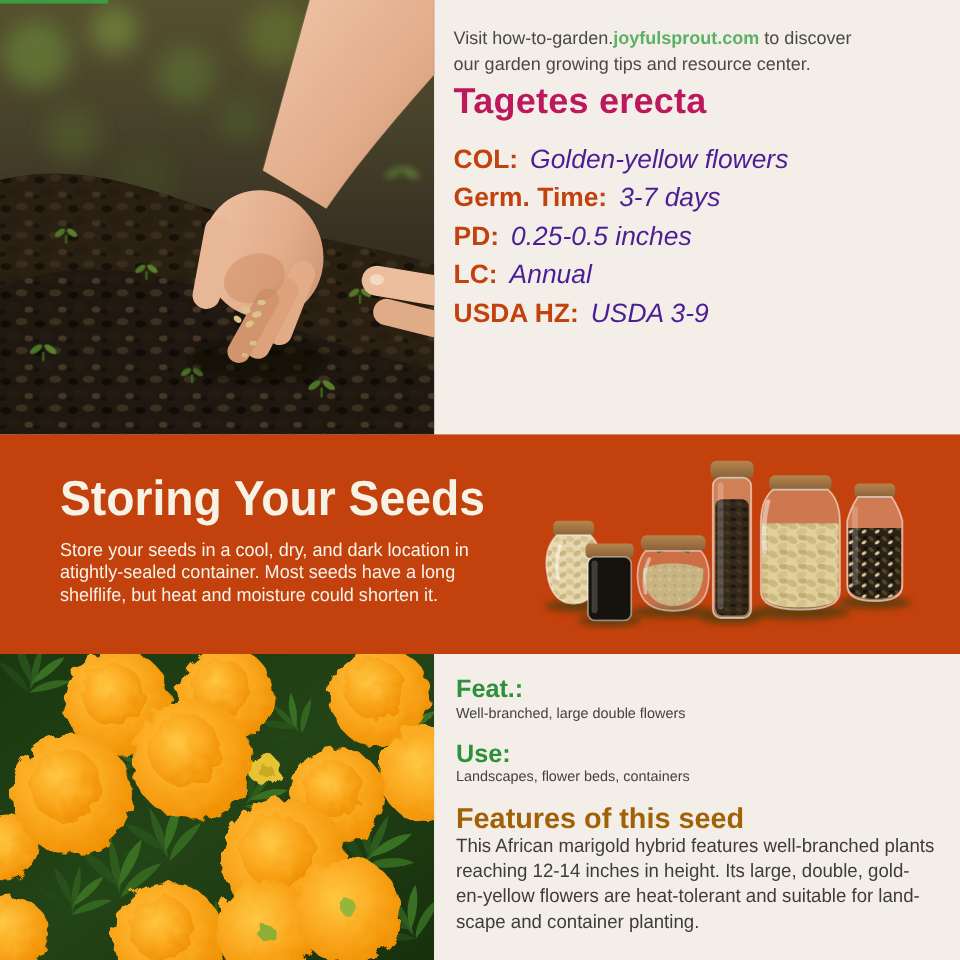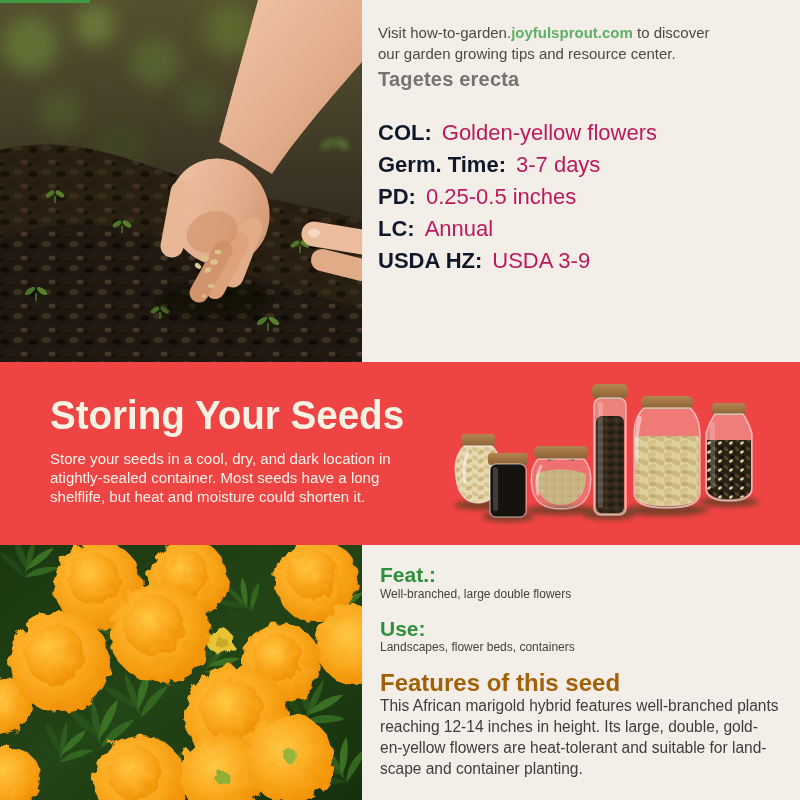--- a/index.html
+++ b/index.html
@@ -12,28 +12,28 @@
   .abs{position:absolute;}
 
   
   .photo-top{left:0;top:0;width:362px;height:362px;overflow:hidden;}
   .green-sliver{left:0;top:0;width:90px;height:3px;background:#3e9b41;z-index:6;}
 
   
   .panel-top{left:362px;top:0;width:398px;height:362px;background:#f3efe8;}
   .intro{left:16px;top:22px;width:348px;font-size:15px;line-height:21px;color:#4b4a41;}
   .intro .link{color:#5cb166;font-weight:700;}
-  .species-title{left:16px;top:68px;font-size:20px;font-weight:700;color:#737373;letter-spacing:.2px;}
+  .species-title{left:16px;top:68px;font-size:30px;font-weight:700;color:#be185d;letter-spacing:.2px;}
   .facts{left:16px;top:121px;}
   .fact{height:23px;margin-bottom:9px;font-size:22px;line-height:23px;white-space:nowrap;}
-  .fact .fl{color:#0f172a;font-weight:700;margin-right:10px;}
-  .fact .fv{color:#be185d;}
+  .fact .fl{color:#c2410c;font-weight:700;margin-right:10px;}
+  .fact .fv{color:#4c1d95;font-style:italic;}
 
   
-  .band{left:0;top:362px;width:800px;height:183px;background:#ef4444;z-index:5;}
+  .band{left:0;top:362px;width:800px;height:183px;background:#c2410c;z-index:5;}
   .band-title{left:50px;top:30px;font-size:41px;font-weight:700;color:#f7f3e4;
               transform:scaleX(.94);transform-origin:left top;white-space:nowrap;}
   .band-body{left:50px;top:87px;color:#f6f3e9;font-size:15.5px;line-height:19px;
              transform:scaleX(.97);transform-origin:left top;}
   .band-body div{white-space:nowrap;}
   .jars{left:448px;top:12px;width:322px;height:160px;}
 
   
   .photo-bottom{left:0;top:545px;width:362px;height:255px;overflow:hidden;}
 

